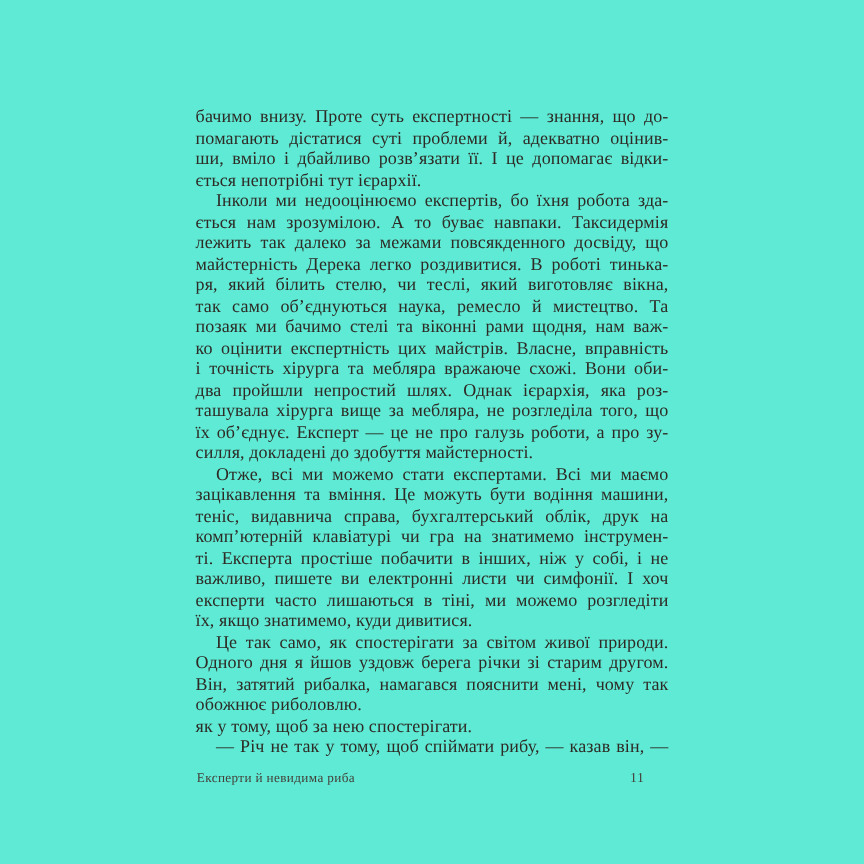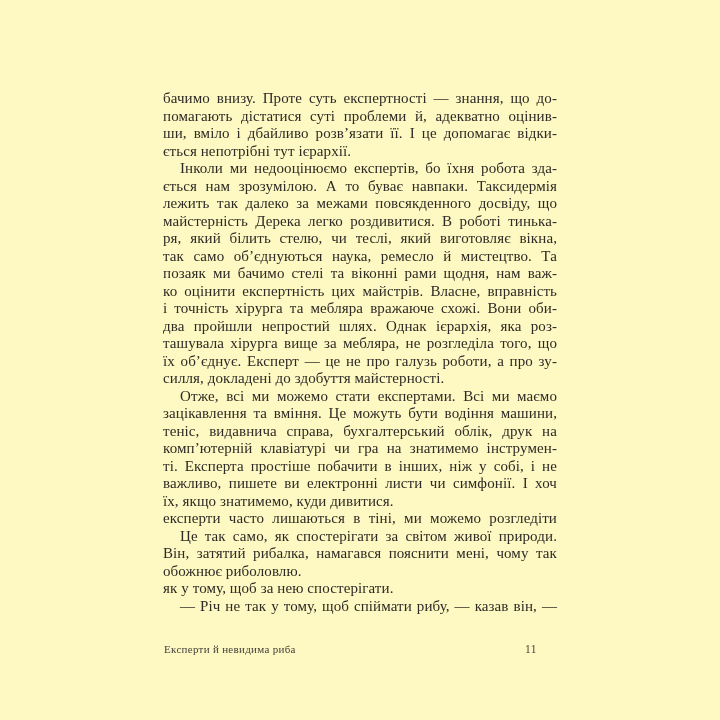--- a/index.html
+++ b/index.html
@@ -57,21 +57,21 @@
     position: absolute;
     right: 20px;
     top: 0;
     font-size: 11.5px;
     letter-spacing: 0.5px;
   }
 </style>
 </head>
 <body>
 
-<div class="page" style="background: #fef9c3;">
+<div class="page" style="background: #5eead4;">
   <div class="text-block" id="text-block" style="color: rgb(46, 42, 37);">
       <div class="line">бачимо внизу. Проте суть експертності — знання, що до-</div>
       <div class="line">помагають дістатися суті проблеми й, адекватно оцінив-</div>
       <div class="line">ши, вміло і дбайливо розв’язати її. І це допомагає відки-</div>
       <div class="line para-end">ється непотрібні тут ієрархії.</div>
       <div class="line indent">Інколи ми недооцінюємо експертів, бо їхня робота зда-</div>
       <div class="line">ється нам зрозумілою. А то буває навпаки. Таксидермія</div>
       <div class="line">лежить так далеко за межами повсякденного досвіду, що</div>
       <div class="line">майстерність Дерека легко роздивитися. В роботі тинька-</div>
       <div class="line">ря, який білить стелю, чи теслі, який виготовляє вікна,</div>
@@ -82,23 +82,24 @@
       <div class="line">два пройшли непростий шлях. Однак ієрархія, яка роз-</div>
       <div class="line">ташувала хірурга вище за мебляра, не розгледіла того, що</div>
       <div class="line">їх об’єднує. Експерт — це не про галузь роботи, а про зу-</div>
       <div class="line para-end">силля, докладені до здобуття майстерності.</div>
       <div class="line indent">Отже, всі ми можемо стати експертами. Всі ми маємо</div>
       <div class="line">зацікавлення та вміння. Це можуть бути водіння машини,</div>
       <div class="line">теніс, видавнича справа, бухгалтерський облік, друк на</div>
       <div class="line">комп’ютерній клавіатурі чи гра на знатимемо інструмен-</div>
       <div class="line">ті. Експерта простіше побачити в інших, ніж у собі, і не</div>
       <div class="line">важливо, пишете ви електронні листи чи симфонії. І хоч</div>
+      <div class="line">експерти часто лишаються в тіні, ми можемо розгледіти</div>
       <div class="line para-end">їх, якщо знатимемо, куди дивитися.</div>
-      <div class="line">експерти часто лишаються в тіні, ми можемо розгледіти</div>
       <div class="line indent">Це так само, як спостерігати за світом живої природи.</div>
+      <div class="line">Одного дня я йшов уздовж берега річки зі старим другом.</div>
       <div class="line">Він, затятий рибалка, намагався пояснити мені, чому так</div>
       <div class="line para-end">обожнює риболовлю.</div>
       <div class="line para-end">як у тому, щоб за нею спостерігати.</div>
       <div class="line indent">— Річ не так у тому, щоб спіймати рибу, — казав він, —</div>
     </div>
   <div class="footer" style="color: rgb(69, 64, 58);">
     <span class="running-title">Експерти й невидима риба</span>
     <span class="page-number">11</span>
   </div>
 </div>

